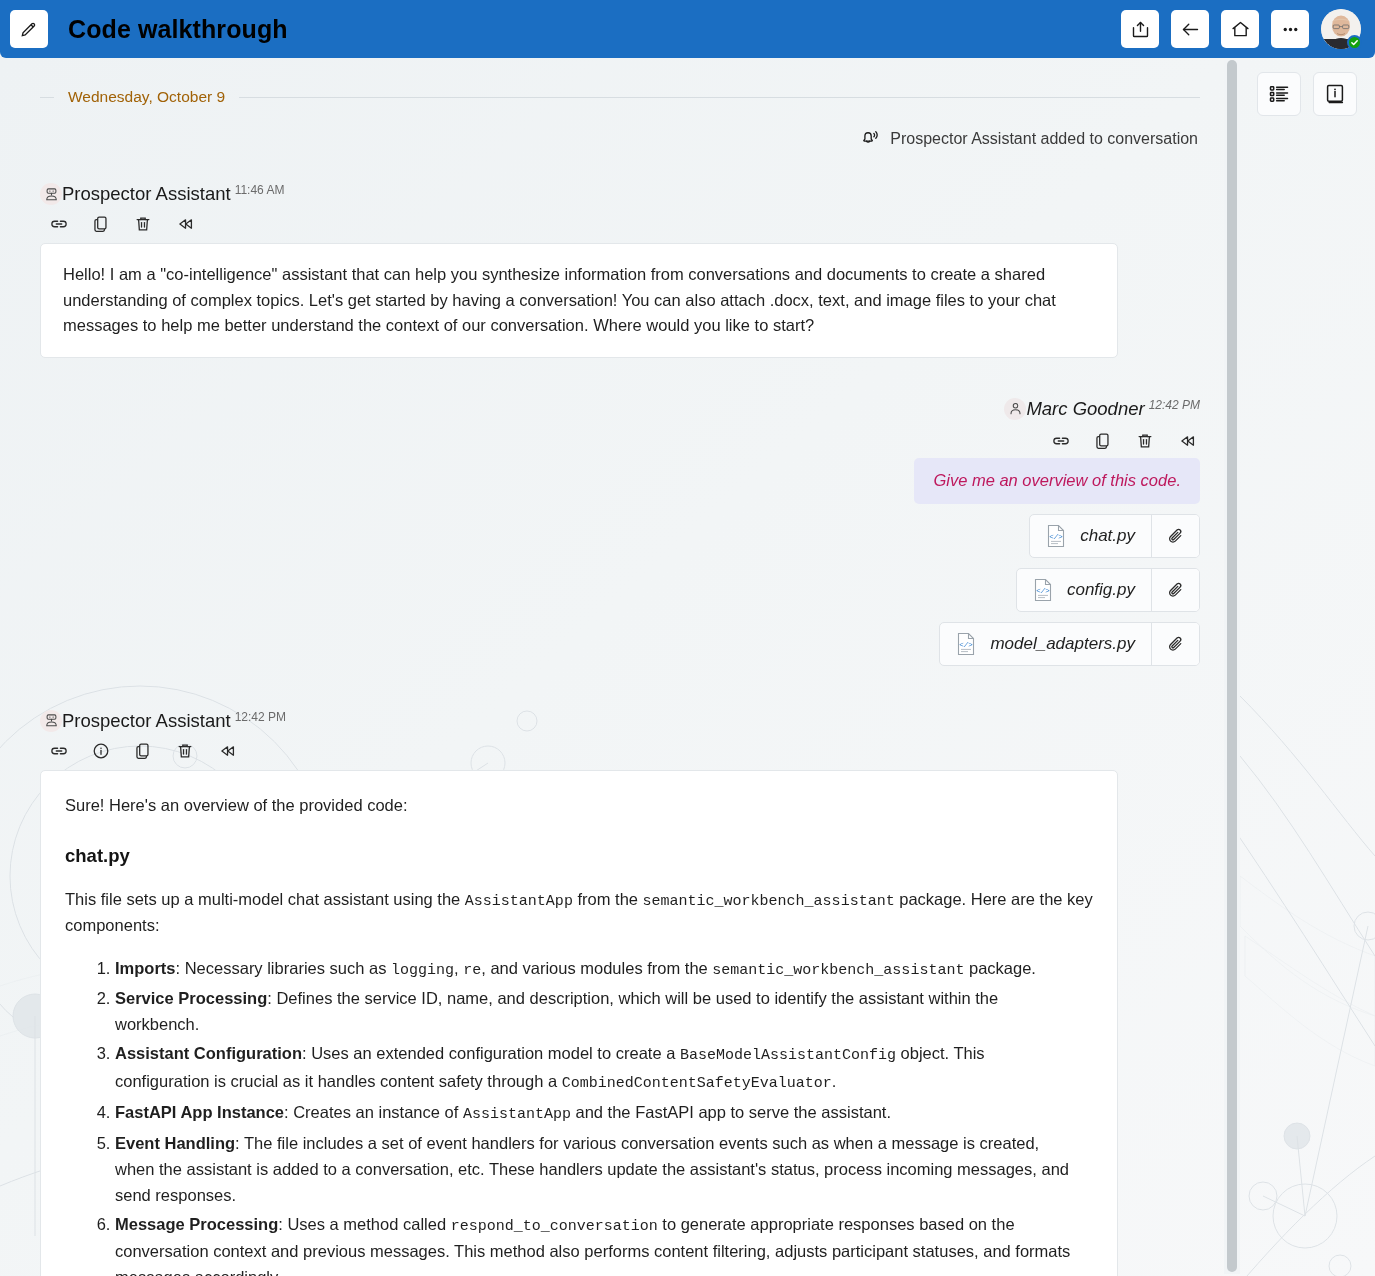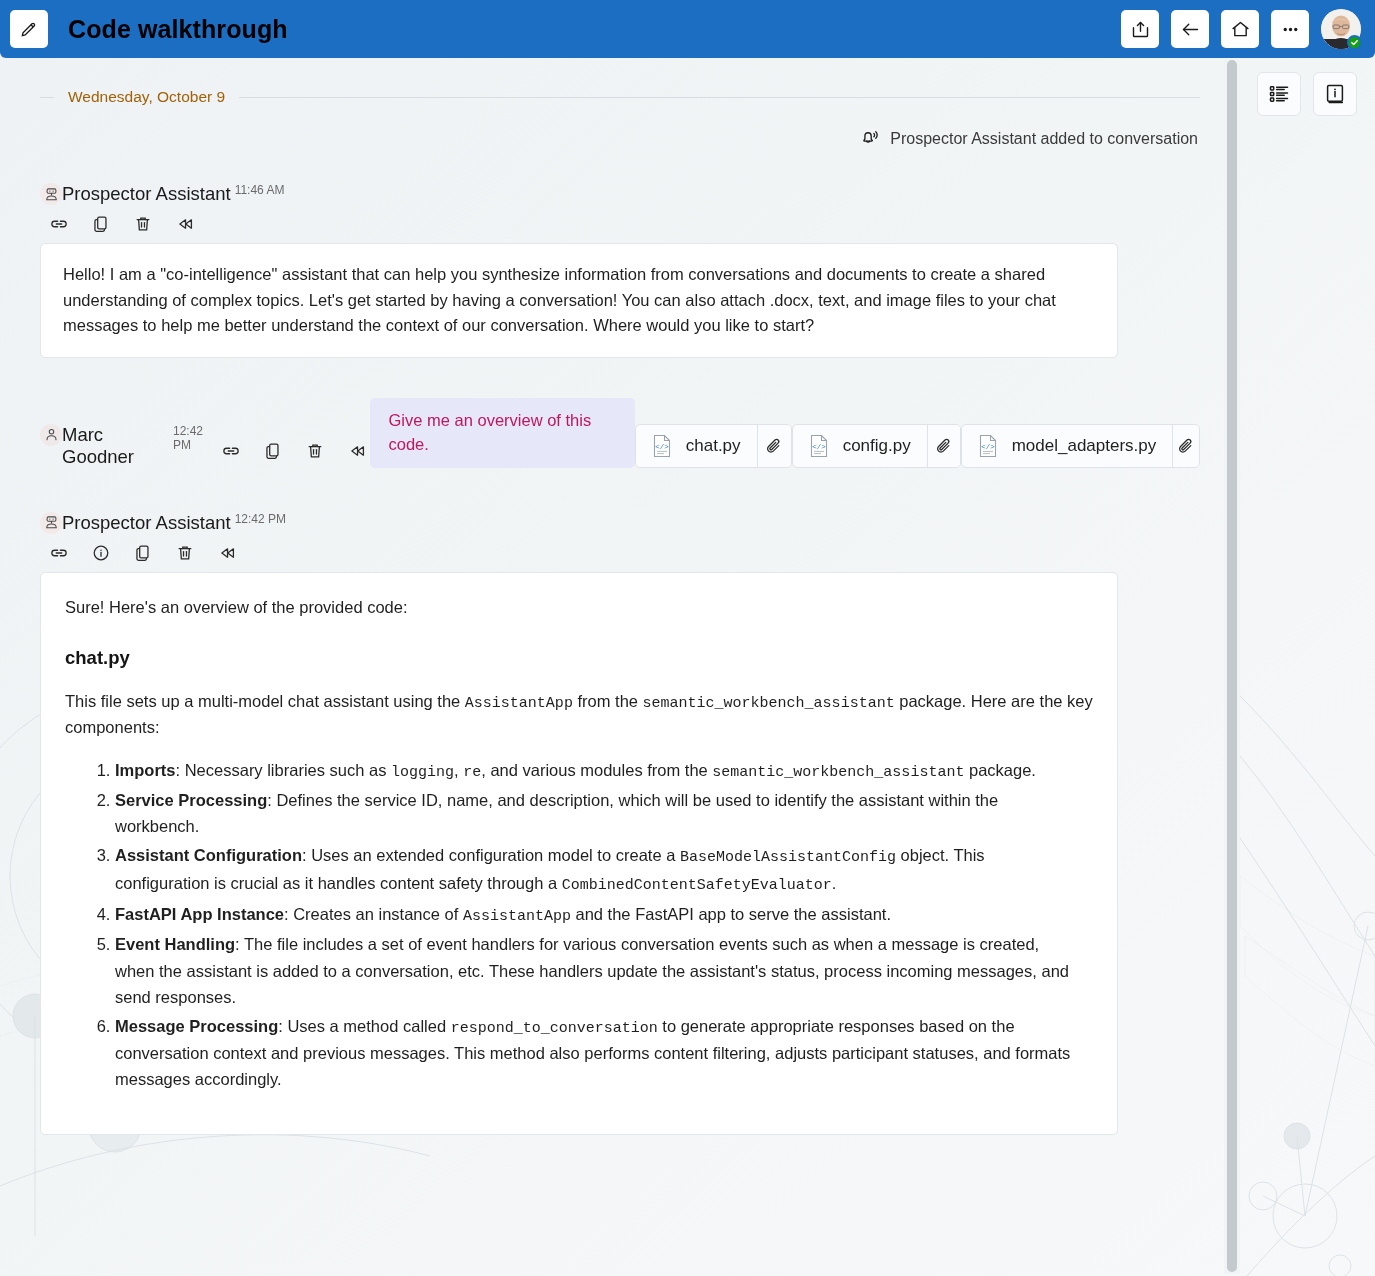--- a/index.html
+++ b/index.html
@@ -176,21 +176,21 @@
     border-radius: 5px;
     padding: 18px 22px;
     font-size: 16.5px;
     line-height: 1.55;
     color: #1f1f1f;
     margin-left: 0;
     max-width: 1078px;
   }
 
   
-  .msg-right { display: flex; flex-direction: row; align-items: flex-end; }
+  .msg-right { display: flex; flex-direction: column; align-items: flex-end; font-style: italic; }
   .msg-right .msg-head { justify-content: flex-end; }
   .msg-right .msg-actions { margin: 10px 2px 6px 0; }
   .user-bubble {
     background: #e6e7f8;
     border-radius: 5px;
     padding: 11px 19px;
     font-size: 16.5px;
     color: #be185d;
     line-height: 1.45;
   }

